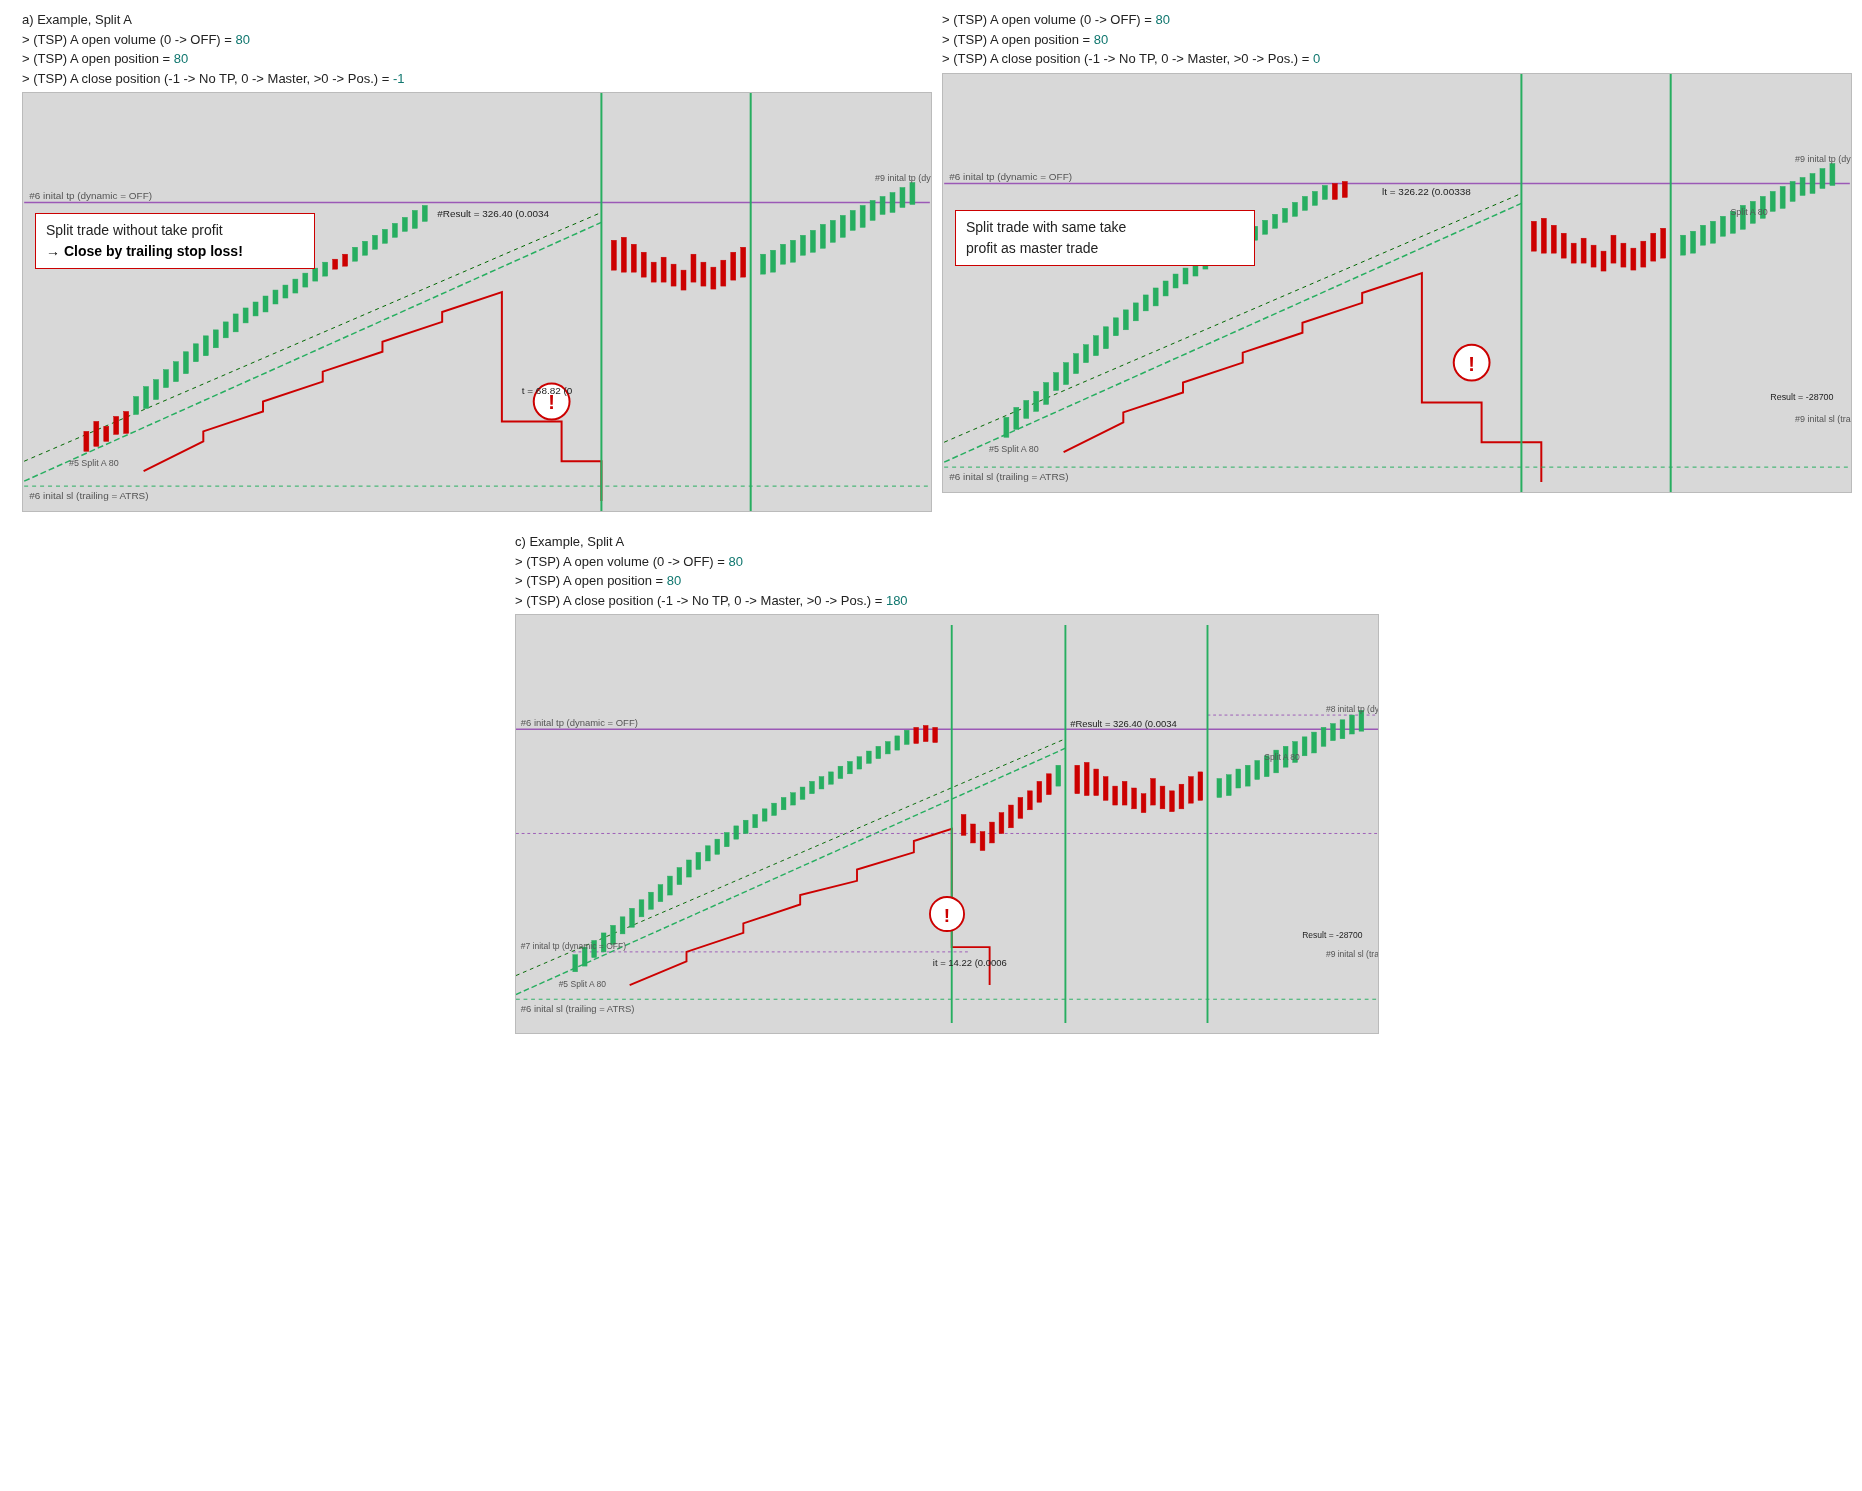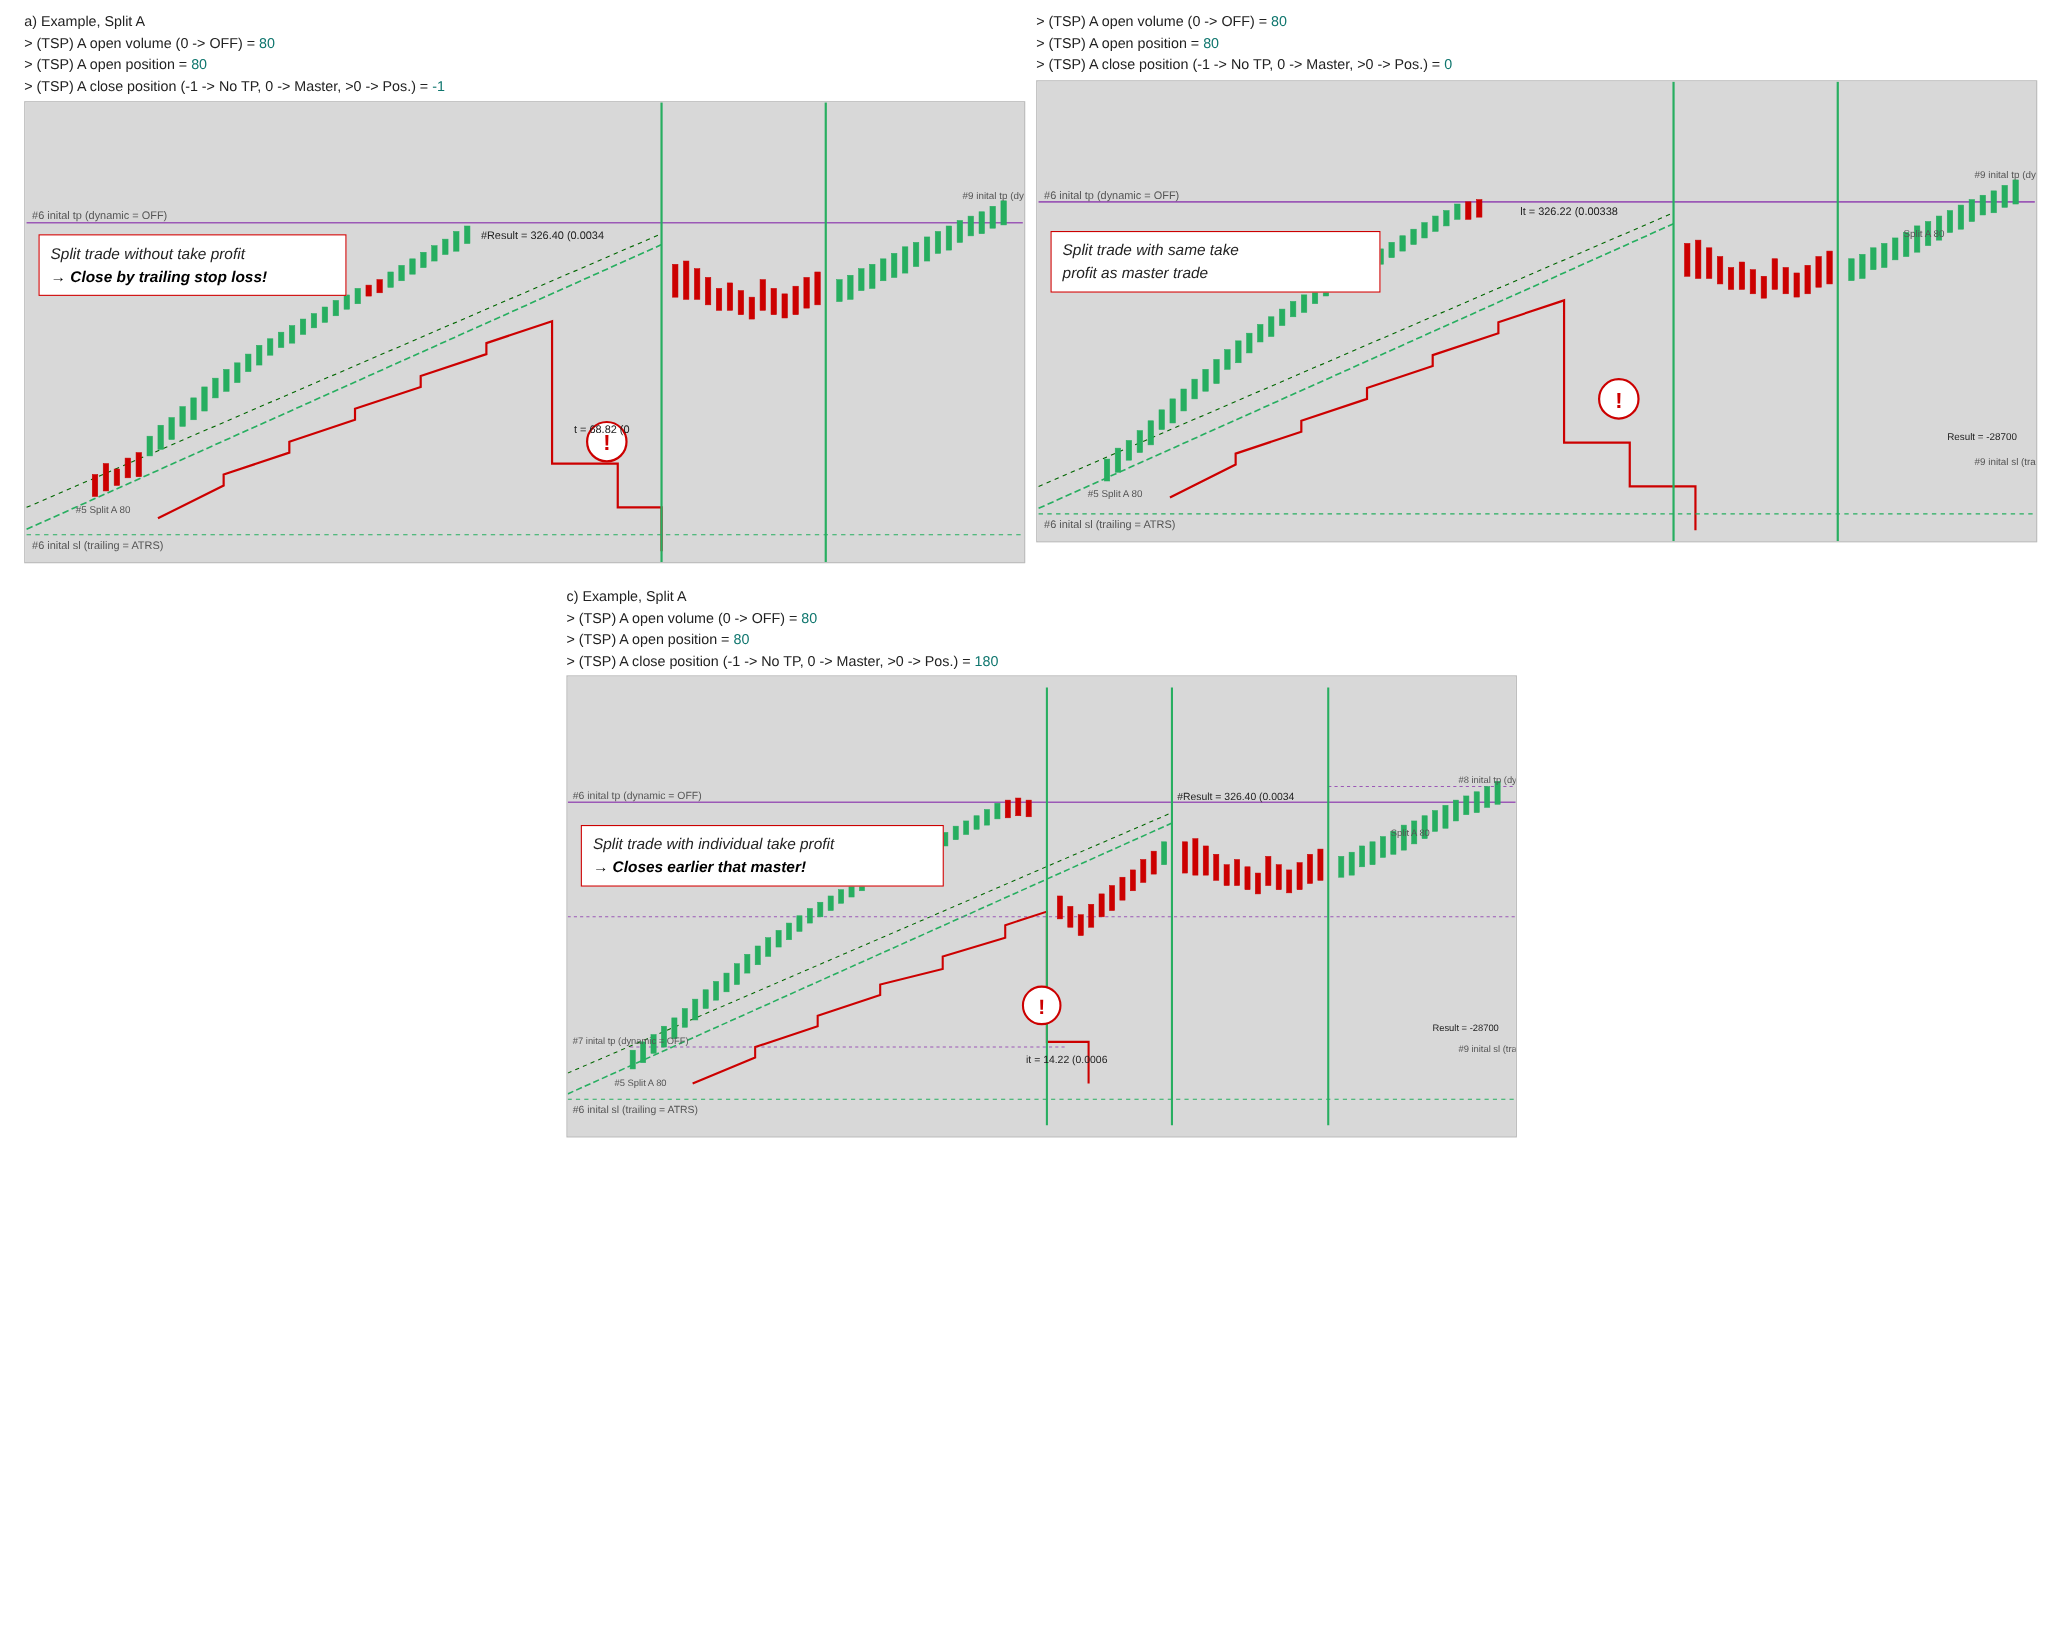--- a/index.html
+++ b/index.html
@@ -61,21 +61,20 @@
       background: #e8e8e8;
     }
     .label-box {
       position: absolute;
       background: white;
       border: 1.5px solid #cc0000;
       padding: 6px 10px;
       font-size: 14px;
       color: #222;
       line-height: 1.5;
-      font-style: italic;
     }
     .label-box .red-arrow {
       color: #000000;
       font-weight: bold;
     }
     
     .step-polyline {
       position: absolute;
       top: 0; left: 0;
       width: 100%;
@@ -475,20 +474,16 @@
 
           <text x="5" y="107" font-size="10" fill="#555">#6 inital tp (dynamic = OFF)</text>
           <text x="5" y="408" font-size="10" fill="#555">#6 inital sl (trailing = ATRS)</text>
           <text x="5" y="342" font-size="9" fill="#555">#7 inital tp (dynamic = OFF)</text>
           <text x="855" y="92" font-size="9" fill="#555">#8 inital tp (dynamic =</text>
           <text x="45" y="382" font-size="9" fill="#555">#5 Split A 80</text>
           <text x="855" y="350" font-size="9" fill="#555">#9 inital sl (trailing = A</text>
           <text x="790" y="142" font-size="9" fill="#555">Split A 80</text>
         </svg>
 
-        <div class="label-box" style="left:12px;top:135px;width:330px;">
-          <span>Split trade with individual take profit</span><br>
-          <span class="red-arrow">→ Closes earlier that master!</span>
-        </div>
       </div>
     </div>
   </div>
 </div>
 
 </body></html>

